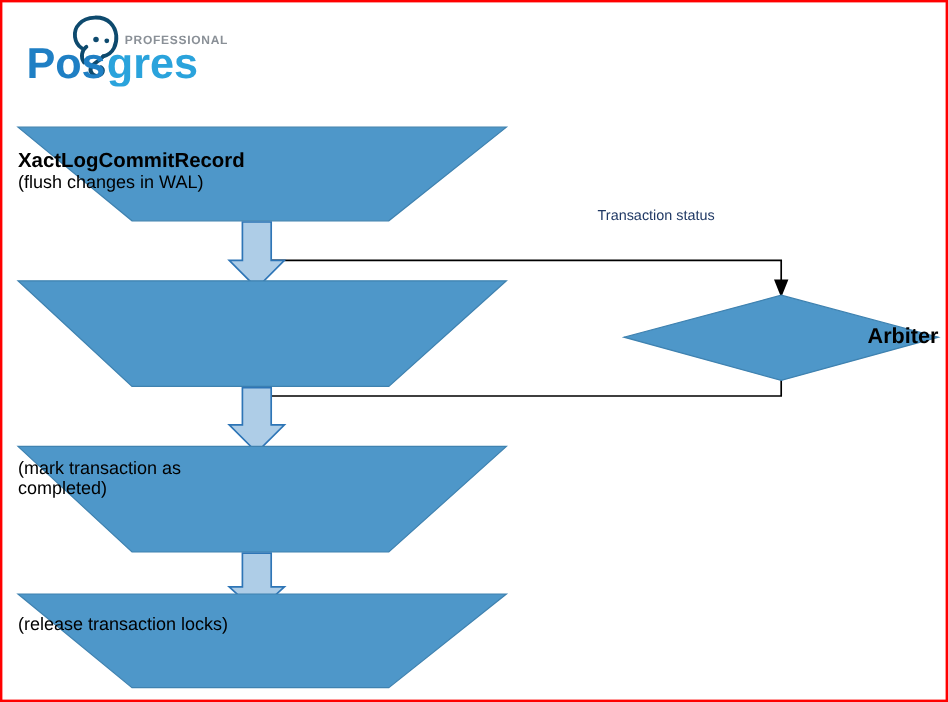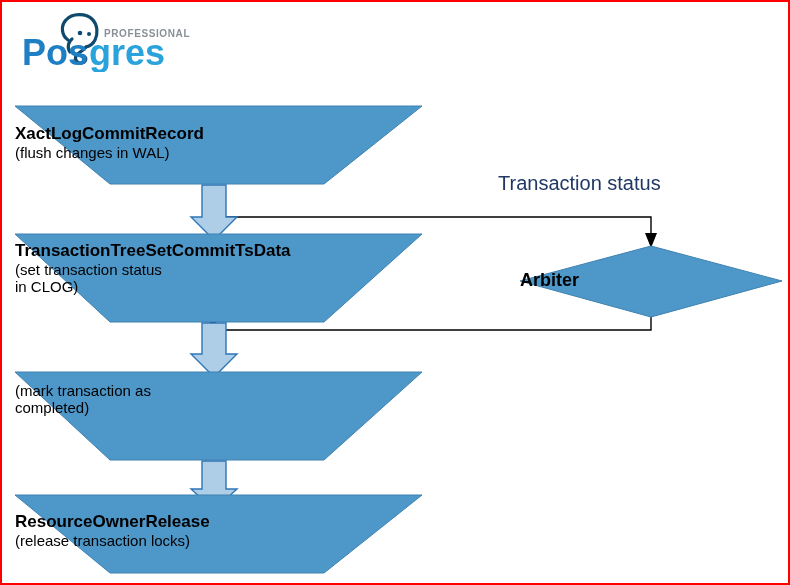--- a/index.html
+++ b/index.html
@@ -88,28 +88,28 @@
     font-weight: bold;
     display: block;
   }
   .node-sub {
     font-size: 15px;
     font-weight: normal;
     display: block;
   }
   .diamond-label {
     position: absolute;
-    text-align: left;
+    text-align: right;
     font-size: 18px;
     font-weight: bold;
     color: #000000;
   }
   .edge-label {
     position: absolute;
-    font-size: 20px;
+    font-size: 12px;
     color: #1f3864;
     white-space: nowrap;
   }
 </style>
 </head>
 <body>
 
 <div id="slide">
 
   <div id="logo">
@@ -158,33 +158,27 @@
     <polygon class="trapezoid" points="13,493 420,493 322,571 108,571"></polygon>
 
     <polygon class="diamond" points="649,244 780,279 649,315 518,279"></polygon>
   </svg>
 
   <div class="node-label" style="left:13px; top:122px; width:407px;">
     <span class="node-title">XactLogCommitRecord</span>
     <span class="node-sub">(flush changes in WAL)</span>
   </div>
 
-  <div class="node-label" style="left:13px; top:239px; width:407px;">
-    <span class="node-title">TransactionTreeSetCommitTsData</span>
-    <span class="node-sub">(set transaction status</span>
-    <span class="node-sub">in CLOG)</span>
-  </div>
 
   <div class="node-label" style="left:13px; top:380px; width:407px;">
     <span class="node-sub">(mark transaction as</span>
     <span class="node-sub">completed)</span>
   </div>
 
   <div class="node-label" style="left:13px; top:510px; width:407px;">
-    <span class="node-title">ResourceOwnerRelease</span>
     <span class="node-sub">(release transaction locks)</span>
   </div>
 
   <div class="diamond-label" style="left:518px; top:268px; width:262px;">Arbiter</div>
 
   <div class="edge-label" style="left:496px; top:170px;">Transaction status</div>
 
 </div>
 
 </body></html>

